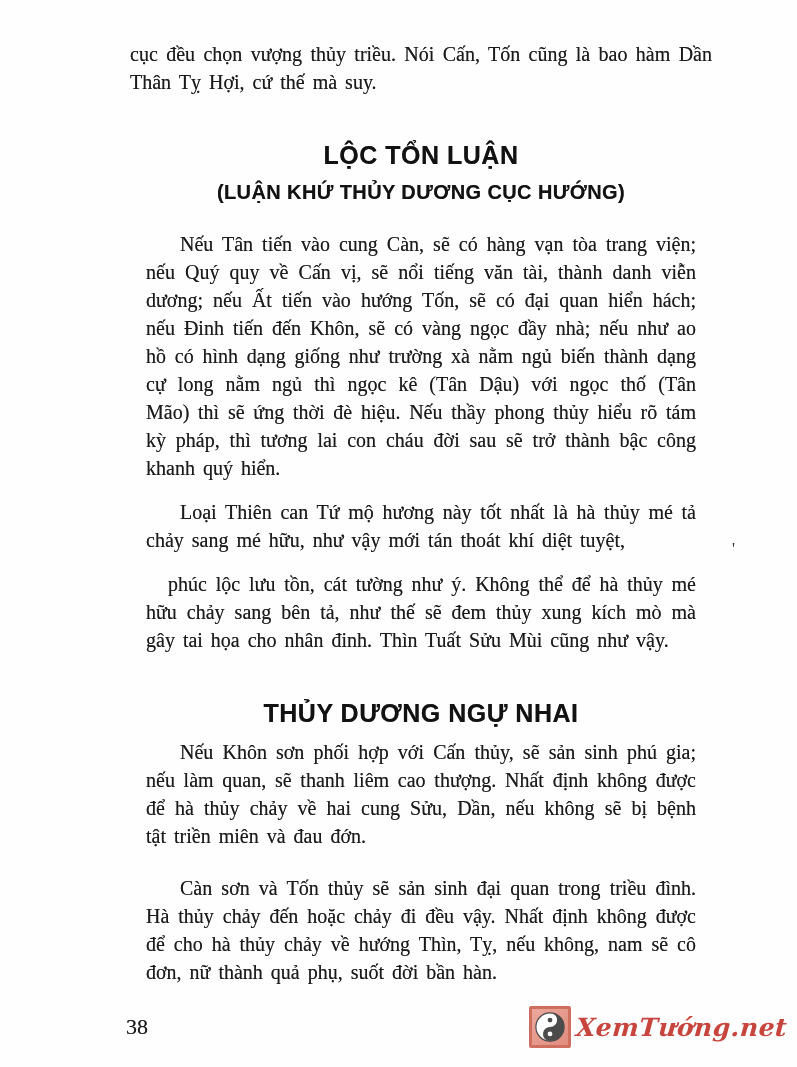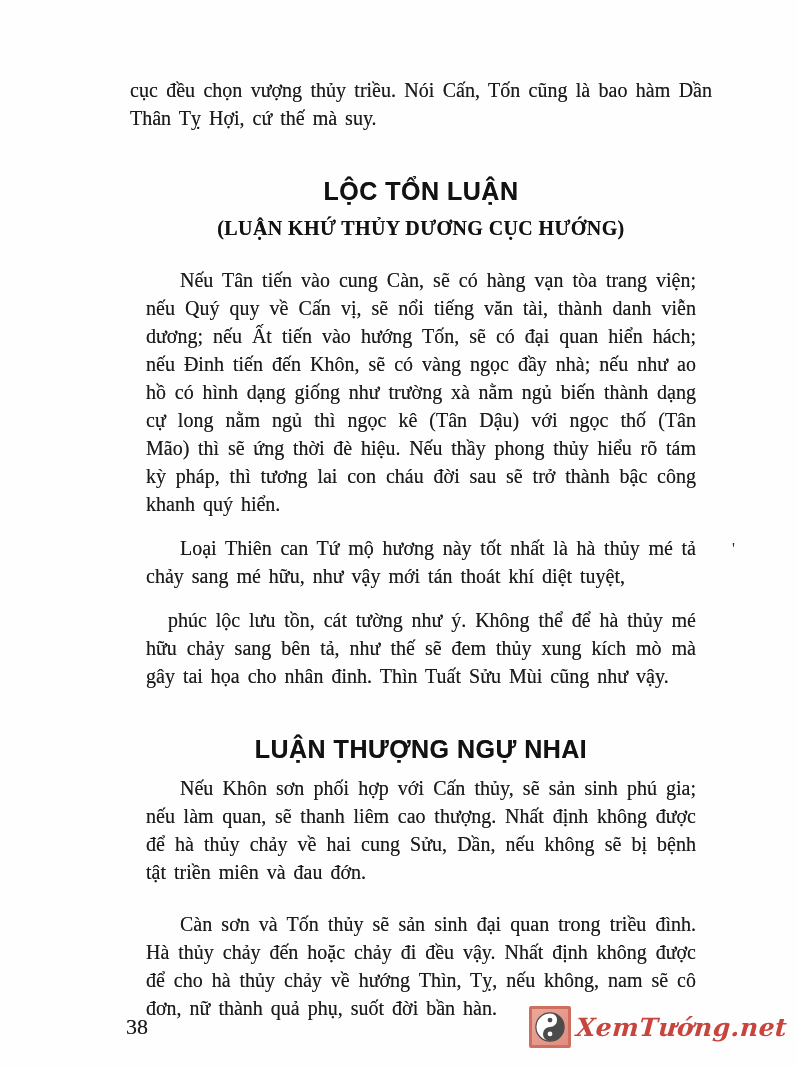--- a/index.html
+++ b/index.html
@@ -13,21 +13,21 @@
     height: 1067px;
     background: #fefefe;
     overflow: hidden;
     font-family: "Liberation Serif", serif;
     color: #1b1b1b;
   }
   .content {
     position: relative;
     margin-left: 130px;
     width: 582px;
-    padding-top: 76px;
+    padding-top: 40px;
     text-shadow: 0 0 0.4px rgba(20,20,20,0.6);
   }
   .intro-para {
     margin: 0;
     font-size: 20px;
     line-height: 28px;
     text-align: justify;
     word-spacing: 3px;
   }
   .section-title {
@@ -35,21 +35,21 @@
     font-family: "Liberation Sans", sans-serif;
     font-weight: 700;
     font-size: 25px;
     line-height: 30px;
     text-align: center;
     letter-spacing: 0.5px;
     color: #121212;
   }
   .section-subtitle {
     margin: 8px 0 0 0;
-    font-family: Liberation Serif, serif;
+    font-family: Liberation Sans, sans-serif;
     font-weight: 700;
     font-size: 20px;
     line-height: 28px;
     text-align: center;
     letter-spacing: 0.4px;
     color: #121212;
   }
   .para {
     margin: 16px;
     font-size: 20px;
@@ -121,21 +121,21 @@
 
     <p class="intro-para">cục đều chọn vượng thủy triều. Nói Cấn, Tốn cũng là bao hàm Dần Thân Tỵ Hợi, cứ thế mà suy.</p>
 
     <h1 class="section-title">LỘC TỔN LUẬN</h1>
     <h2 class="section-subtitle">(LUẬN KHỨ THỦY DƯƠNG CỤC HƯỚNG)</h2>
 
     <p class="para first">Nếu Tân tiến vào cung Càn, sẽ có hàng vạn tòa trang viện; nếu Quý quy về Cấn vị, sẽ nổi tiếng văn tài, thành danh viễn dương; nếu Ất tiến vào hướng Tốn, sẽ có đại quan hiển hách; nếu Đinh tiến đến Khôn, sẽ có vàng ngọc đầy nhà; nếu như ao hồ có hình dạng giống như trường xà nằm ngủ biến thành dạng cự long nằm ngủ thì ngọc kê (Tân Dậu) với ngọc thố (Tân Mão) thì sẽ ứng thời đè hiệu. Nếu thầy phong thủy hiểu rõ tám kỳ pháp, thì tương lai con cháu đời sau sẽ trở thành bậc công khanh quý hiển.</p>
     <p class="para">Loại Thiên can Tứ mộ hương này tốt nhất là hà thủy mé tả chảy sang mé hữu, như vậy mới tán thoát khí diệt tuyệt,</p>
     <p class="para continuation">phúc lộc lưu tồn, cát tường như ý. Không thể để hà thủy mé hữu chảy sang bên tả, như thế sẽ đem thủy xung kích mò mà gây tai họa cho nhân đinh. Thìn Tuất Sửu Mùi cũng như vậy.</p>
 
-    <h1 class="section-title">LUẬN THƯỢNG NGỰ NHAI</h1>
+    <h1 class="section-title">THỦY DƯƠNG NGỰ NHAI</h1>
 
     <p class="para spaced">Nếu Khôn sơn phối hợp với Cấn thủy, sẽ sản sinh phú gia; nếu làm quan, sẽ thanh liêm cao thượng. Nhất định không được để hà thủy chảy về hai cung Sửu, Dần, nếu không sẽ bị bệnh tật triền miên và đau đớn.</p>
     <p class="para first">Càn sơn và Tốn thủy sẽ sản sinh đại quan trong triều đình. Hà thủy chảy đến hoặc chảy đi đều vậy. Nhất định không được để cho hà thủy chảy về hướng Thìn, Tỵ, nếu không, nam sẽ cô đơn, nữ thành quả phụ, suốt đời bần hàn.</p>
 
   </div>
 
   <span class="artifact-mark">'</span>
 
   <div class="footer-page-number">38</div>
 

